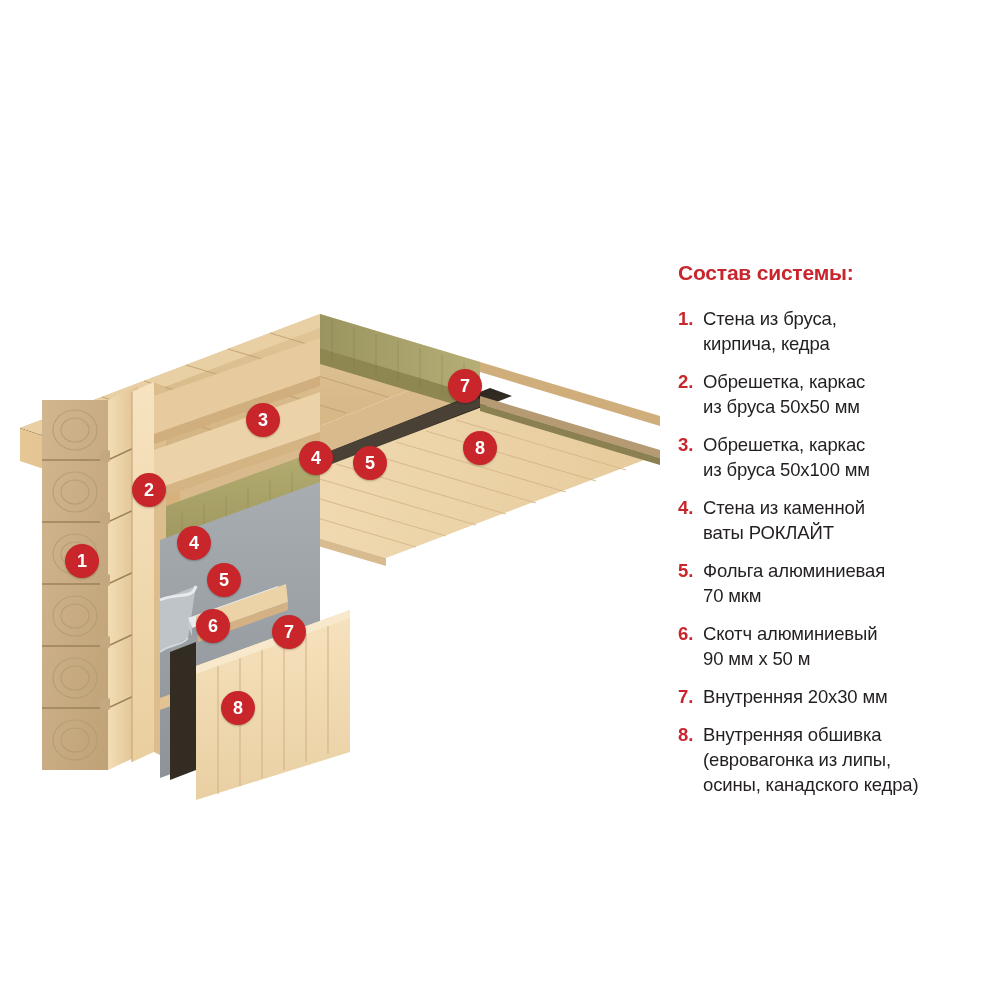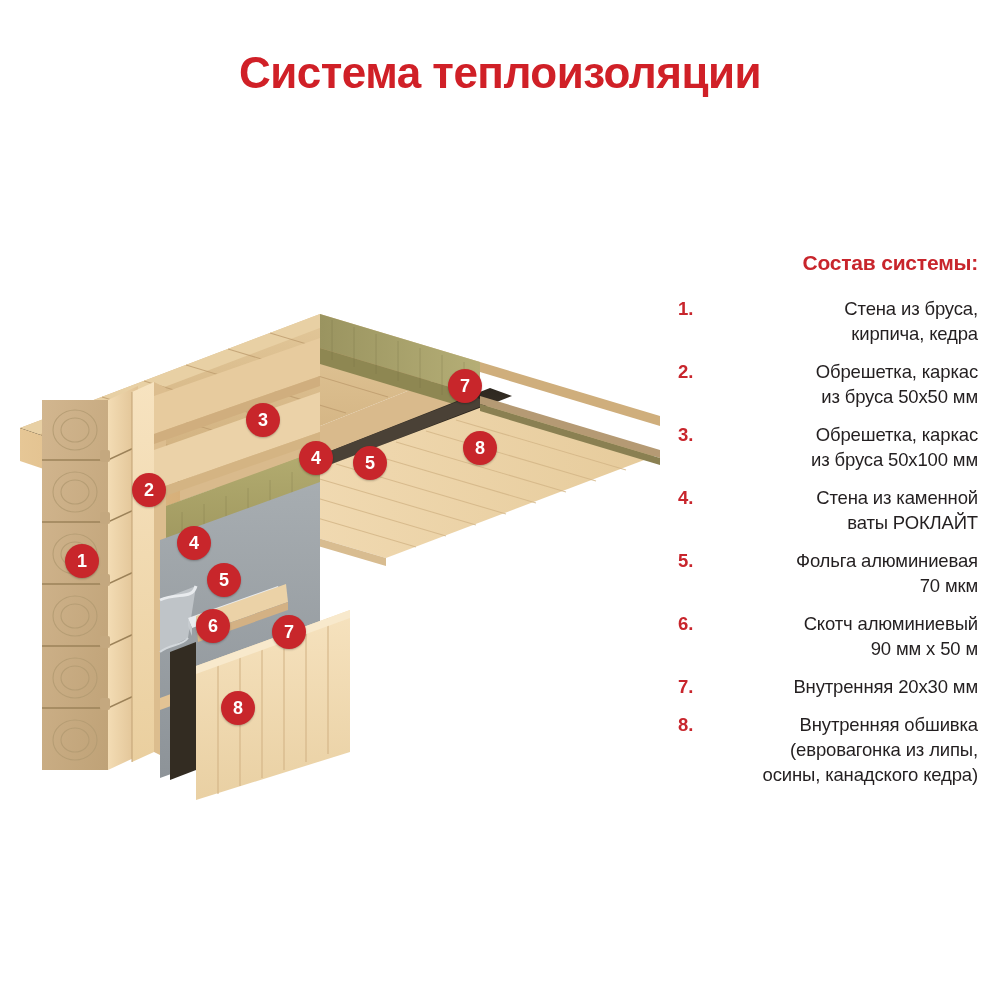--- a/index.html
+++ b/index.html
@@ -31,23 +31,22 @@
     font-weight: bold;
     font-size: 44px;
     line-height: 54px;
     letter-spacing: -0.5px;
   }
 
   
   #legend {
     position: absolute;
     left: 678px;
-    top: 250px;
+    top: 260px;
     width: 300px;
-    text-align: right;
   }
   #legend-heading {
     color: #C8252C;
     font-weight: bold;
     font-size: 21px;
     line-height: 26px;
     margin-bottom: 20px;
     letter-spacing: -0.2px;
   }
   .legend-item {
@@ -99,21 +98,20 @@
     font-size: 18px;
     line-height: 34px;
     text-align: center;
     box-shadow: 0 1px 2px rgba(0,0,0,0.25);
   }
 </style>
 </head>
 <body>
 
 <div id="title-block">
-  <span class="title-line">Система теплоизоляции</span>
 </div>
 
 <div id="illustration">
   <svg width="660" height="500" viewBox="0 0 660 500" xmlns="http://www.w3.org/2000/svg">
     <defs>
       <linearGradient id="gWoodLight" x1="0" y1="0" x2="0" y2="1">
         <stop offset="0%" stop-color="#F7E3C0"></stop>
         <stop offset="100%" stop-color="#EACF9F"></stop>
       </linearGradient>
       <linearGradient id="gWoodMid" x1="0" y1="0" x2="1" y2="0">

